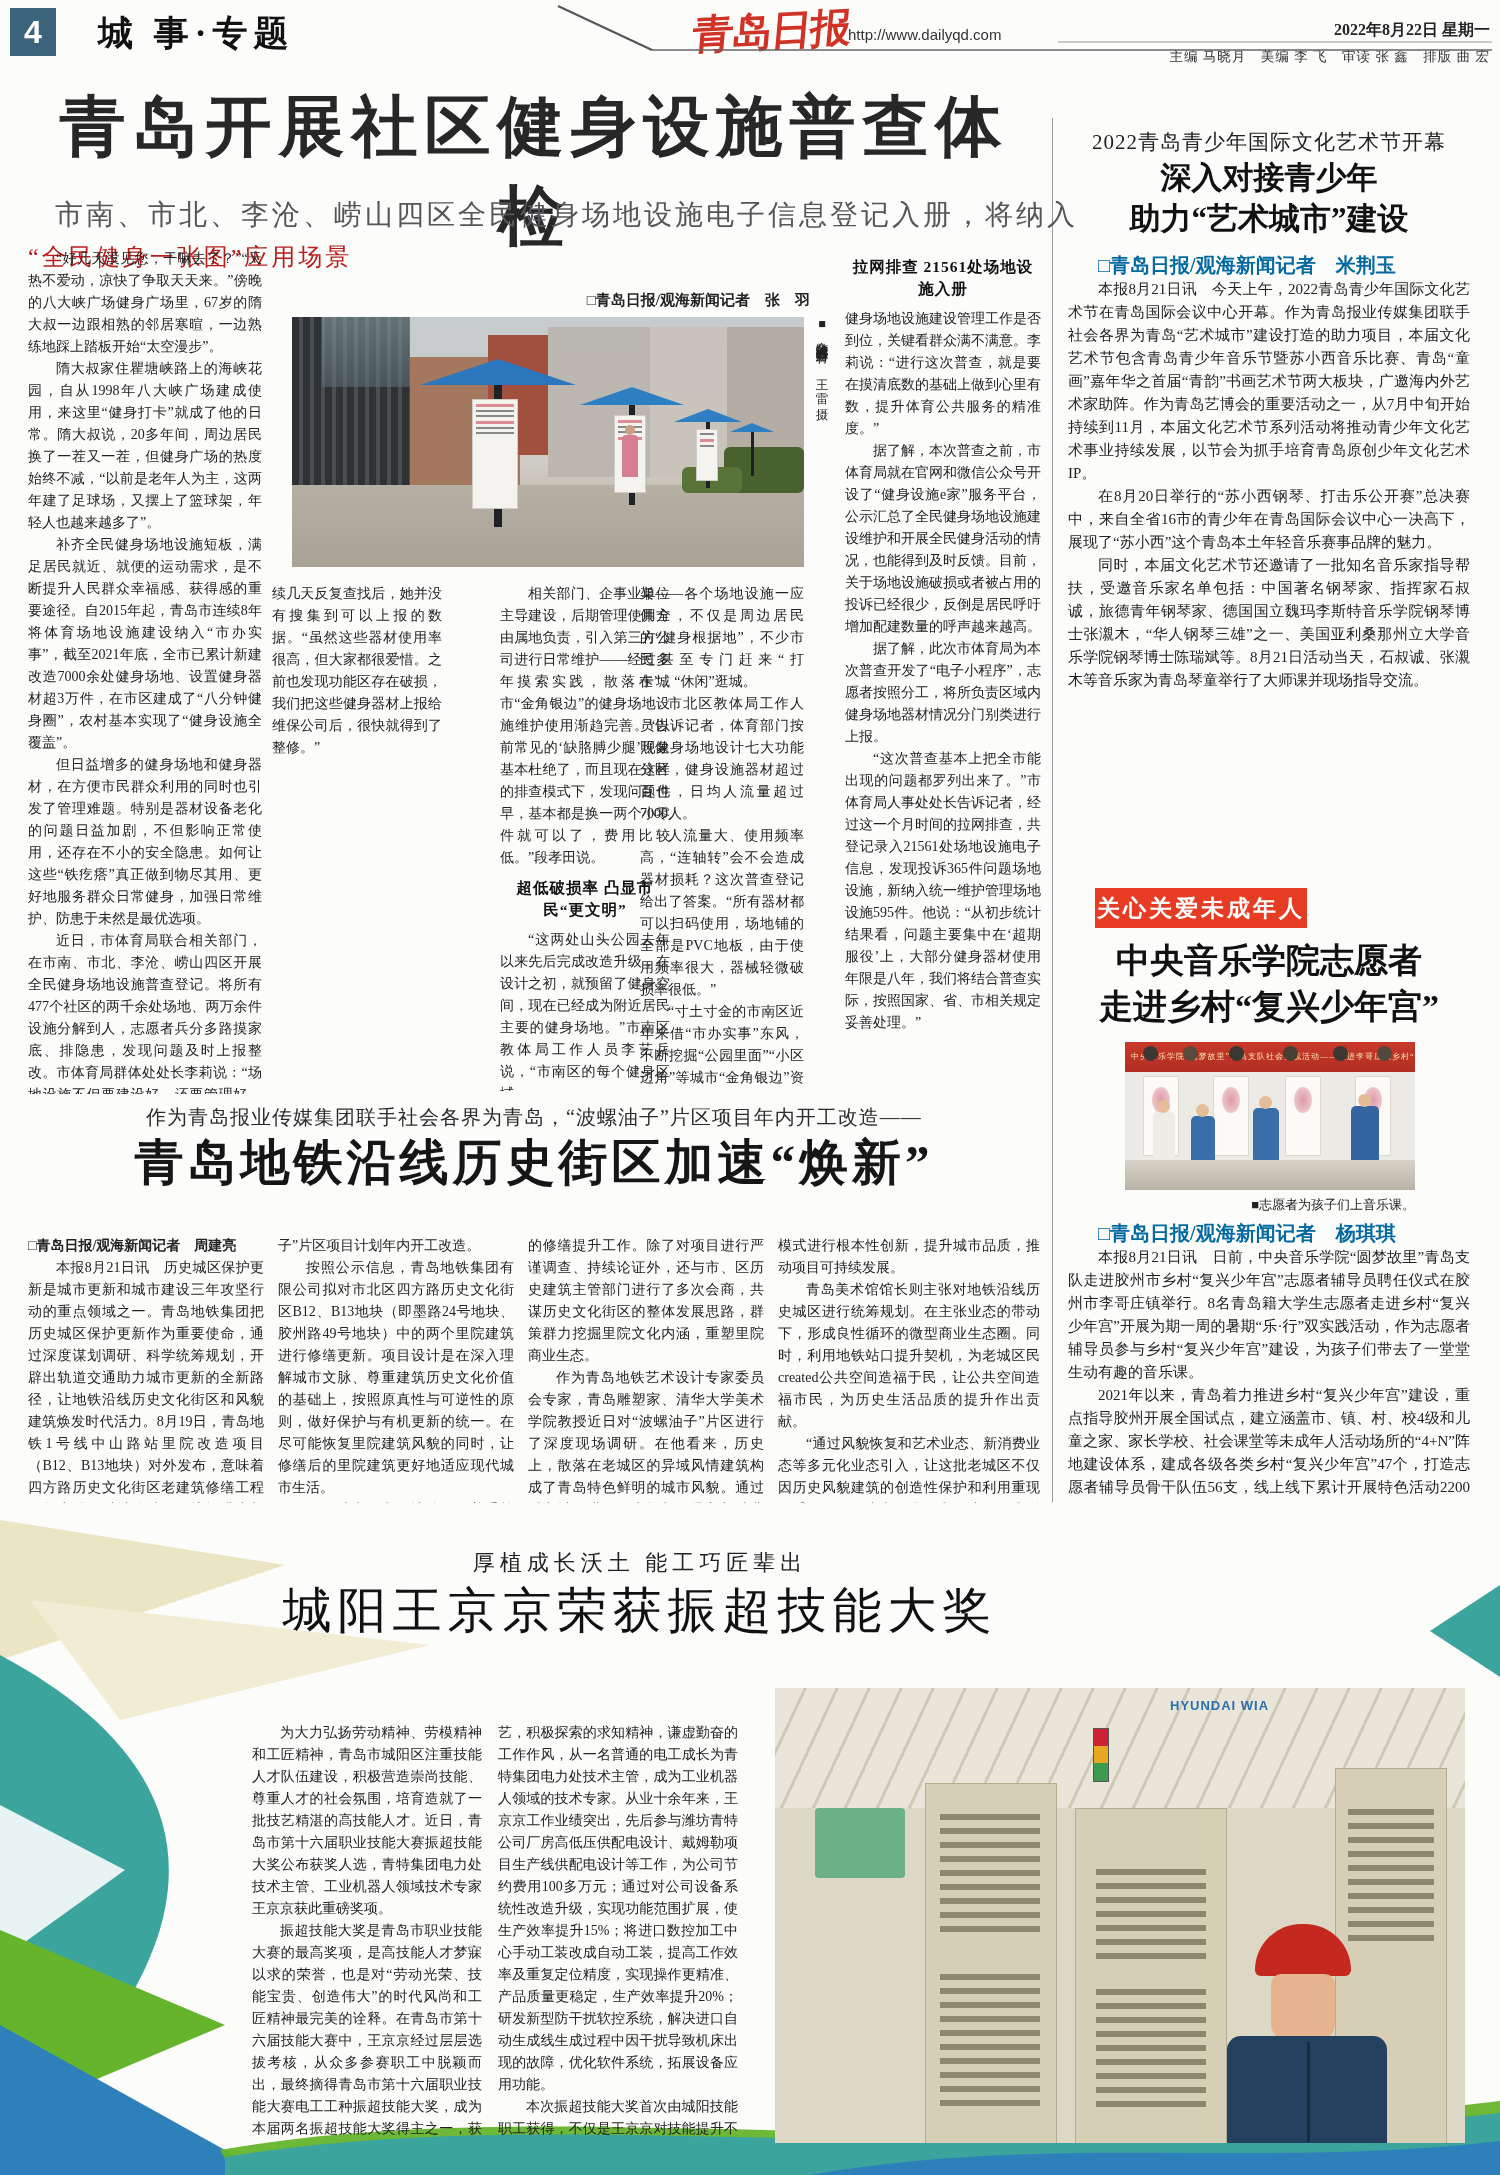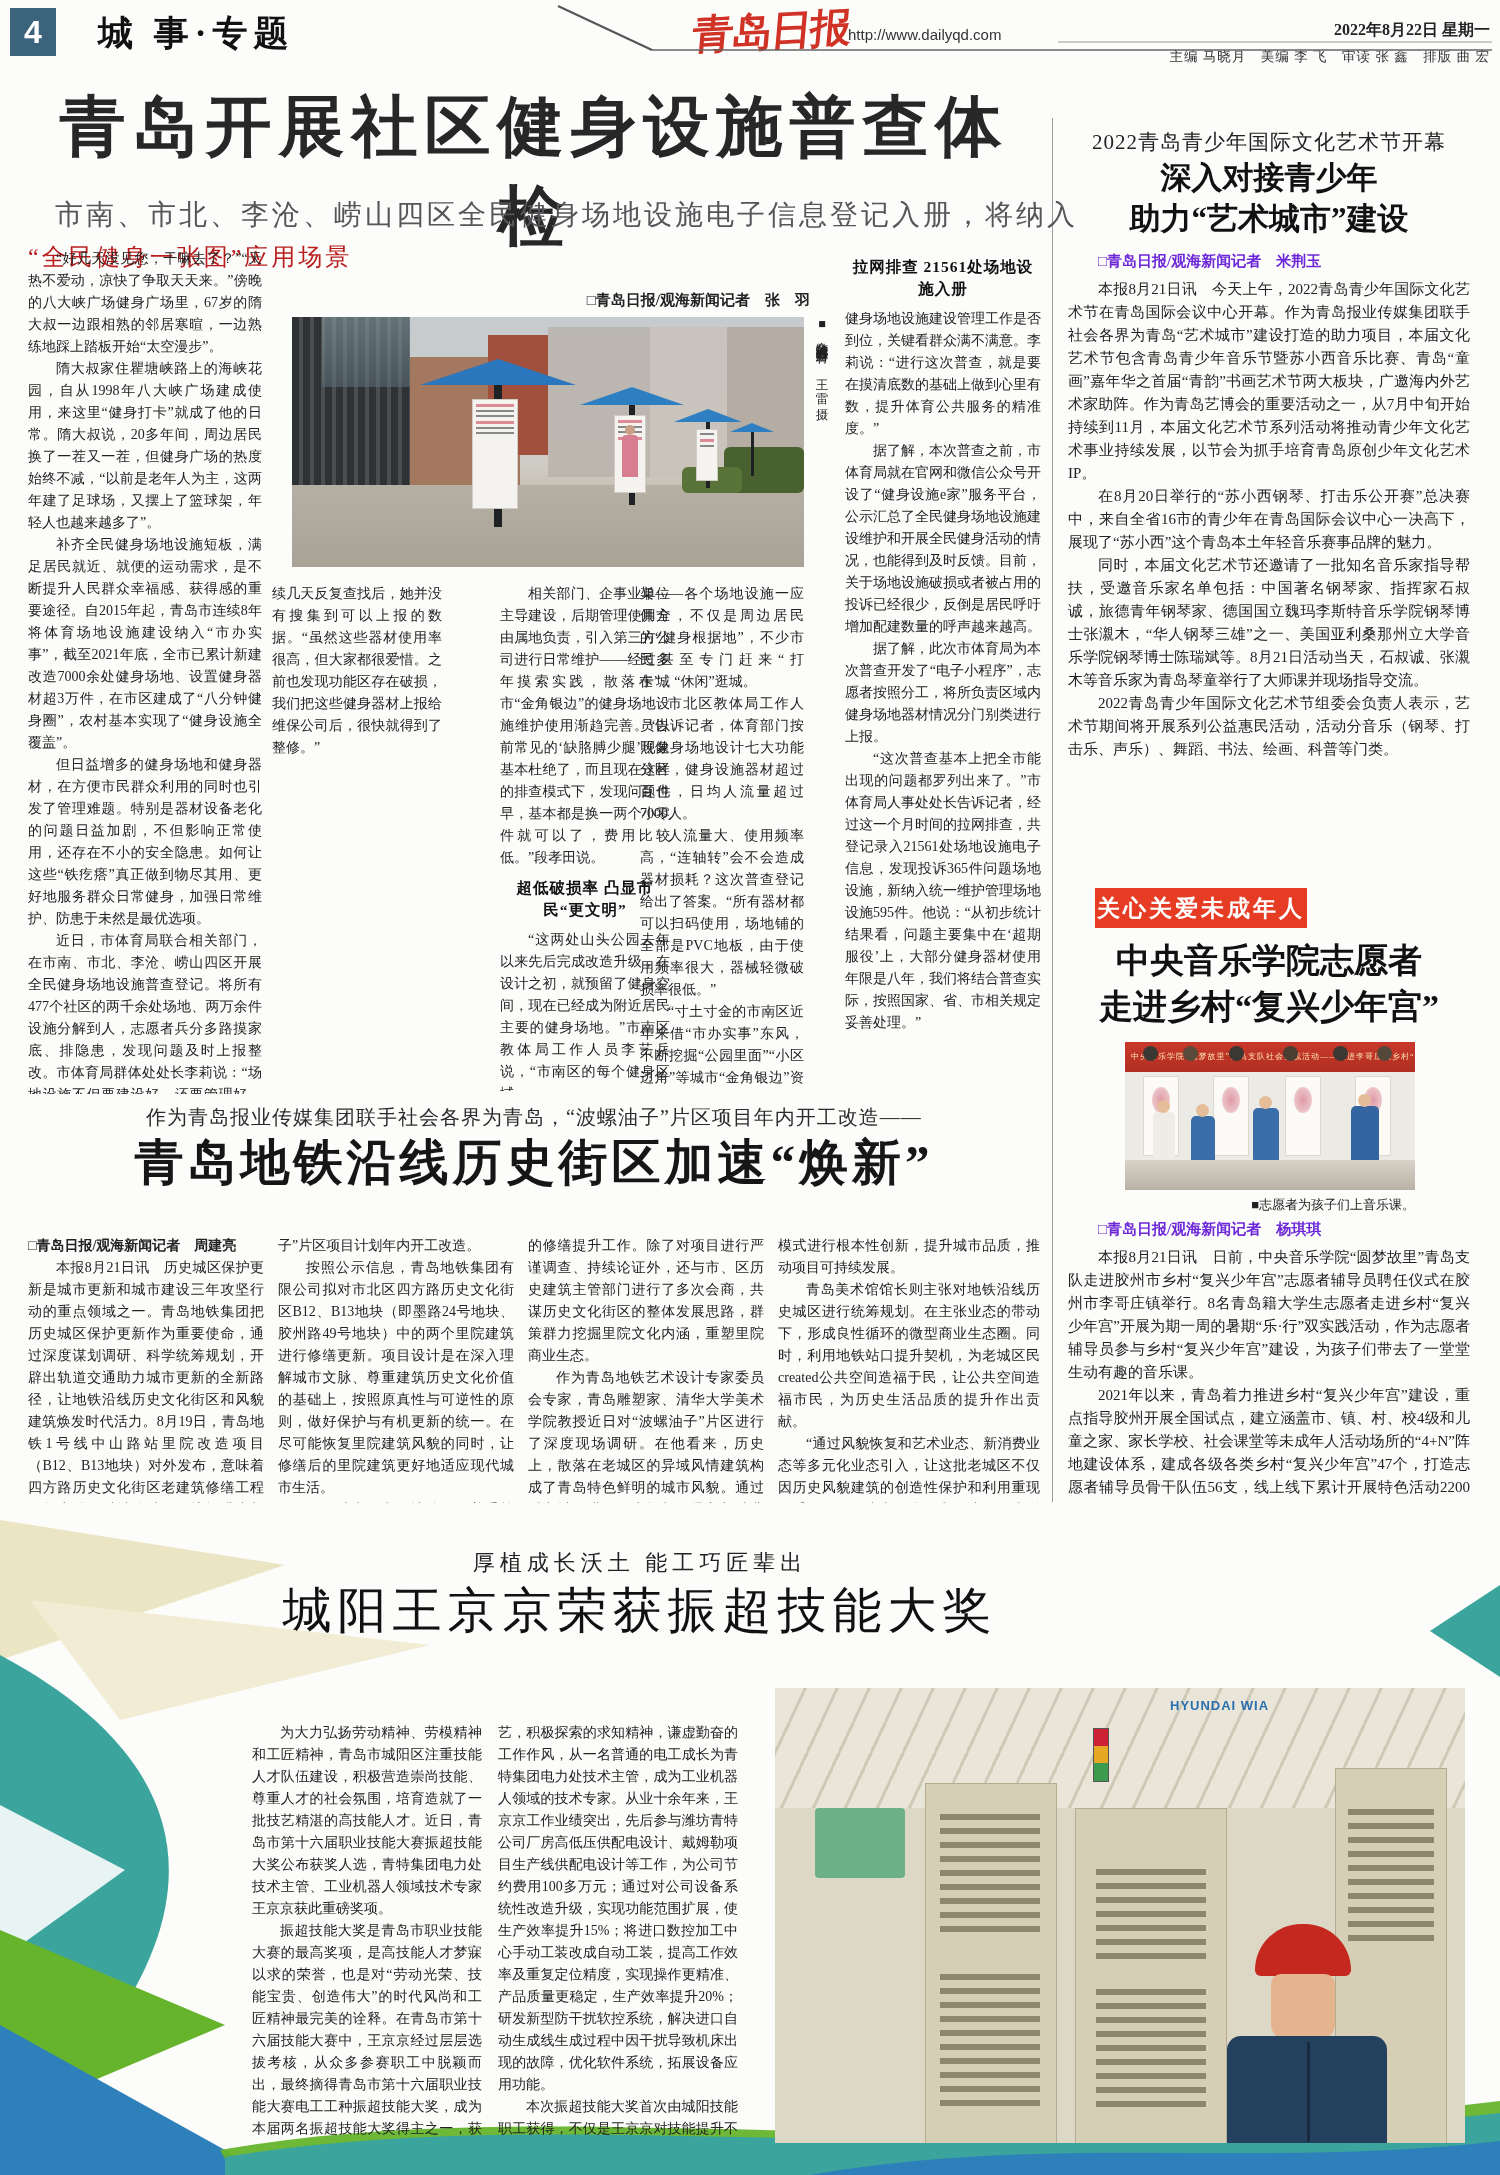--- a/index.html
+++ b/index.html
@@ -42,21 +42,21 @@
   .canopy{position:absolute;width:0;height:0;}
   .post{position:absolute;background:#1f2224;}
   .sign{position:absolute;background:#f4f3ef;border:1px solid #cfcdc6;}
   .sign i{display:block;height:3px;margin:4px 3px 0 3px;background:#c45;opacity:.6;}
   .sign em{display:block;height:2px;margin:3px 3px 0 3px;background:#888;}
   .p1-person{left:330px;top:118px;width:16px;height:42px;background:#d77f91;border-radius:4px 4px 0 0;}
   .p1-person::before{content:"";position:absolute;left:3px;top:-10px;width:10px;height:10px;border-radius:50%;background:#caa184;}
   
   .fest-kicker{left:1068px;top:128px;width:402px;text-align:center;font-size:21px;color:#222;letter-spacing:1px;}
   .fest-headline{left:1068px;top:158px;width:402px;text-align:center;font-size:31px;font-weight:bold;line-height:1.32;color:#111;}
-  .rc-byline{font-size:15px;font-weight:bold;color:#6d28d9;}
+  .rc-byline{font-size:20px;font-weight:bold;color:#0369a1;}
   .rc-body{font-size:15px;line-height:23px;text-align:justify;color:#222;overflow:hidden;}
   .rc-body p{margin:0;text-indent:2em;}
   .banner-red{left:1095px;top:888px;width:212px;height:40px;background:#e63c23;color:#fff;
               font-family:"Liberation Sans","DejaVu Sans",sans-serif;font-weight:bold;font-size:23px;
               display:flex;align-items:center;justify-content:center;letter-spacing:3px;}
   .minors-headline{left:1068px;top:938px;width:402px;text-align:center;font-size:34px;font-weight:bold;line-height:1.34;color:#111;}
   
   .photo2{left:1125px;top:1042px;width:290px;height:148px;overflow:hidden;background:#eceae5;}
   .p2-banner{left:0;top:0;width:290px;height:30px;background:linear-gradient(#c8392a,#b02e22);color:#ffe3b0;
              font-size:8px;line-height:30px;white-space:nowrap;padding-left:6px;letter-spacing:1px;}
@@ -207,21 +207,20 @@
   <div class="abs fest-headline">
     <div>深入对接青少年</div>
     <div>助力“艺术城市”建设</div>
   </div>
   <div class="abs rc-byline" style="left:1098px;top:252px;">□青岛日报/观海新闻记者　米荆玉</div>
   <div class="abs rc-body" style="left:1068px;top:278px;width:402px;height:600px;">
     <div>
         <p>本报8月21日讯　今天上午，2022青岛青少年国际文化艺术节在青岛国际会议中心开幕。作为青岛报业传媒集团联手社会各界为青岛“艺术城市”建设打造的助力项目，本届文化艺术节包含青岛青少年音乐节暨苏小西音乐比赛、青岛“童画”嘉年华之首届“青韵”书画艺术节两大板块，广邀海内外艺术家助阵。作为青岛艺博会的重要活动之一，从7月中旬开始持续到11月，本届文化艺术节系列活动将推动青少年文化艺术事业持续发展，以节会为抓手培育青岛原创少年文化艺术IP。</p>
         <p>在8月20日举行的“苏小西钢琴、打击乐公开赛”总决赛中，来自全省16市的青少年在青岛国际会议中心一决高下，展现了“苏小西”这个青岛本土年轻音乐赛事品牌的魅力。</p>
         <p>同时，本届文化艺术节还邀请了一批知名音乐家指导帮扶，受邀音乐家名单包括：中国著名钢琴家、指挥家石叔诚，旅德青年钢琴家、德国国立魏玛李斯特音乐学院钢琴博士张瀙木，“华人钢琴三雄”之一、美国亚利桑那州立大学音乐学院钢琴博士陈瑞斌等。8月21日活动当天，石叔诚、张瀙木等音乐家为青岛琴童举行了大师课并现场指导交流。</p>
-        <p>2022青岛青少年国际文化艺术节组委会负责人表示，艺术节期间将开展系列公益惠民活动，活动分音乐（钢琴、打击乐、声乐）、舞蹈、书法、绘画、科普等门类。</p>
       </div>
   </div>
 
   <div class="abs banner-red">关心关爱未成年人</div>
   <div class="abs minors-headline">
     <div>中央音乐学院志愿者</div>
     <div>走进乡村“复兴少年宫”</div>
   </div>
 
   <div class="abs photo2">

